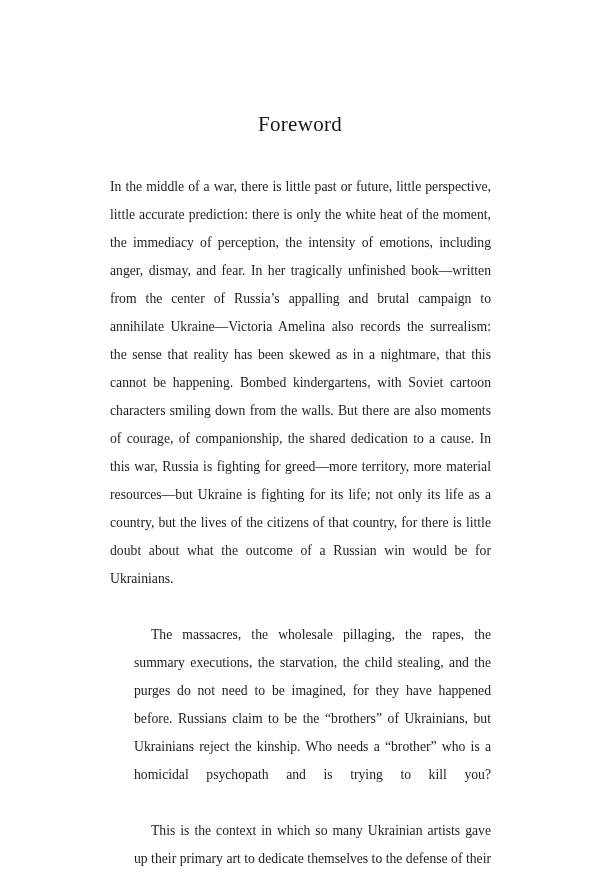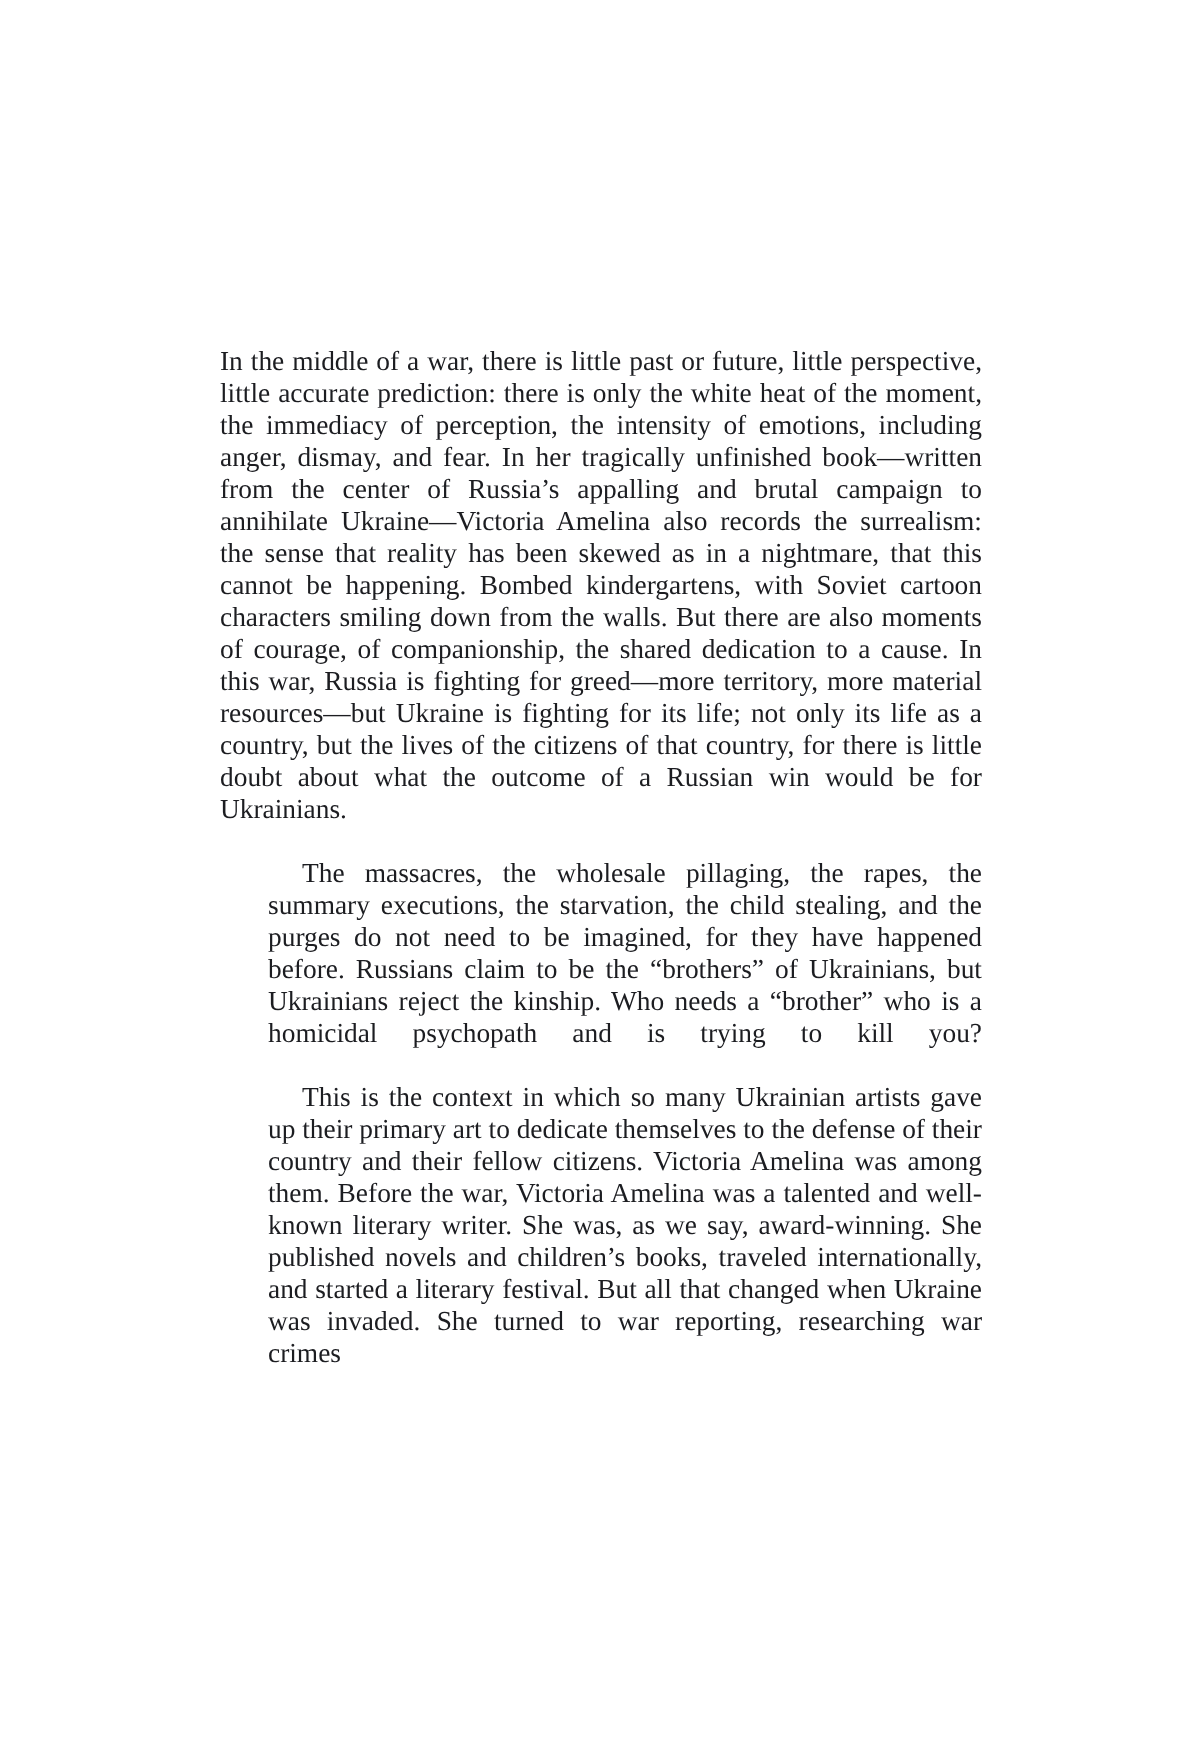--- a/index.html
+++ b/index.html
@@ -40,21 +40,21 @@
   .text-column {
     position: absolute;
     top: 173px;
     left: 110px;
     width: 381px;
   }
 
   .body-paragraph {
     margin: 0;
     font-size: 13.7px;
-    line-height: 16px;
+    line-height: 28px;
     text-align: justify;
     text-justify: inter-word;
     color: #1c1d21;
     hyphens: manual;
     -webkit-hyphens: manual;
   }
 
   .body-paragraph.indented {
     text-indent: 17px;
     margin-left: 24px;
@@ -65,20 +65,21 @@
     content: "";
     display: inline-block;
     width: 100%;
   }
 </style>
 </head>
 <body>
 
 <div class="page">
 
+  <h1 class="page-title">Foreword</h1>
 
   <div class="text-column">
 
     <p class="body-paragraph">In the middle of a war, there is little past or future, little perspective, little accurate prediction: there is only the white heat of the moment, the immediacy of perception, the intensity of emotions, including anger, dismay, and fear. In her tragically unfinished book—written from the center of Russia’s appalling and brutal campaign to annihilate Ukraine—Victoria Amelina also records the surrealism: the sense that reality has been skewed as in a nightmare, that this cannot be happening. Bombed kindergartens, with Soviet cartoon characters smiling down from the walls. But there are also moments of courage, of companionship, the shared dedication to a cause. In this war, Russia is fighting for greed—more territory, more material resources—but Ukraine is fighting for its life; not only its life as a country, but the lives of the citizens of that country, for there is little doubt about what the outcome of a Russian win would be for Ukrainians.</p>
 
     <p class="body-paragraph indented">The massacres, the wholesale pillaging, the rapes, the summary executions, the starvation, the child stealing, and the purges do not need to be imagined, for they have happened before. Russians claim to be the “brothers” of Ukrainians, but Ukrainians reject the kinship. Who needs a “brother” who is a homicidal psychopath and is trying to kill you?</p>
 
     <p class="body-paragraph indented">This is the context in which so many Ukrainian artists gave up their primary art to dedicate themselves to the defense of their country and their fellow citizens. Victoria Amelina was among them. Before the war, Victoria Amelina was a talented and well-known literary writer. She was, as we say, award-winning. She published novels and children’s books, traveled internationally, and started a literary festival. But all that changed when Ukraine was invaded. She turned to war reporting, researching war crimes</p>
 
   </div>

